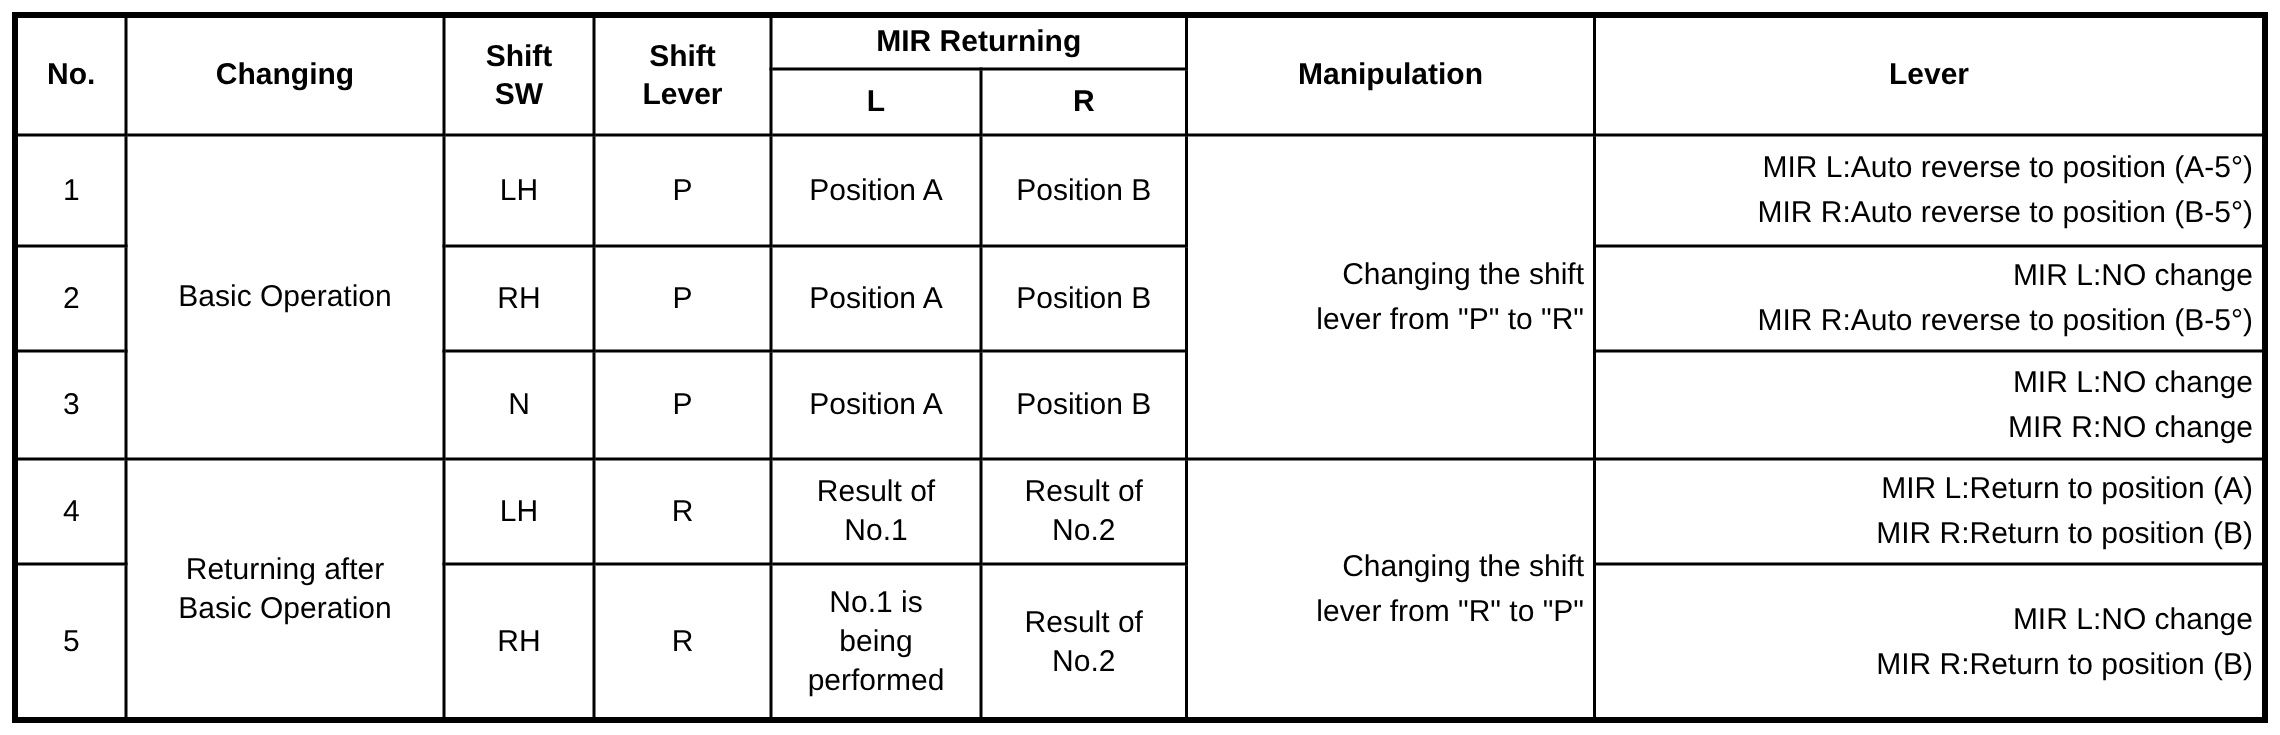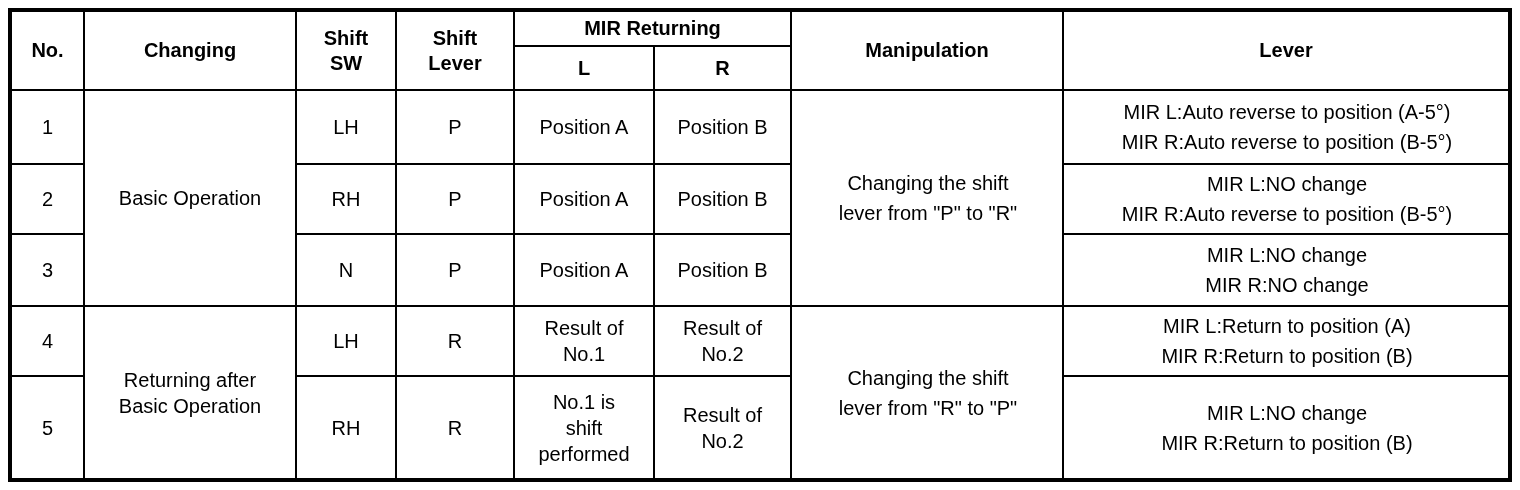--- a/index.html
+++ b/index.html
@@ -38,21 +38,21 @@
     text-align: center;
     line-height: 1.25;
     padding: 2px;
   }
   .doc-table td.c {
     text-align: center;
     line-height: 1.3;
     padding: 2px;
   }
   .doc-table td.l {
-    text-align: center;
+    text-align: right;
     line-height: 1.5;
     padding: 4px 6px 4px 8px;
   }
 </style>
 </head>
 <body>
 
 <div class="page">
   <table class="doc-table">
     <colgroup>
@@ -126,21 +126,21 @@
         <td class="l" rowspan="2">Changing the shift
 lever from "R" to "P"</td>
         <td class="l">MIR L:Return to position (A)
 MIR R:Return to position (B)</td>
       </tr>
       <tr>
         <td class="c">5</td>
         <td class="c">RH</td>
         <td class="c">R</td>
         <td class="c">No.1 is
-shift
+being
 performed</td>
         <td class="c">Result of
 No.2</td>
         <td class="l">MIR L:NO change
 MIR R:Return to position (B)</td>
       </tr>
     </tbody>
   </table>
 </div>
 

